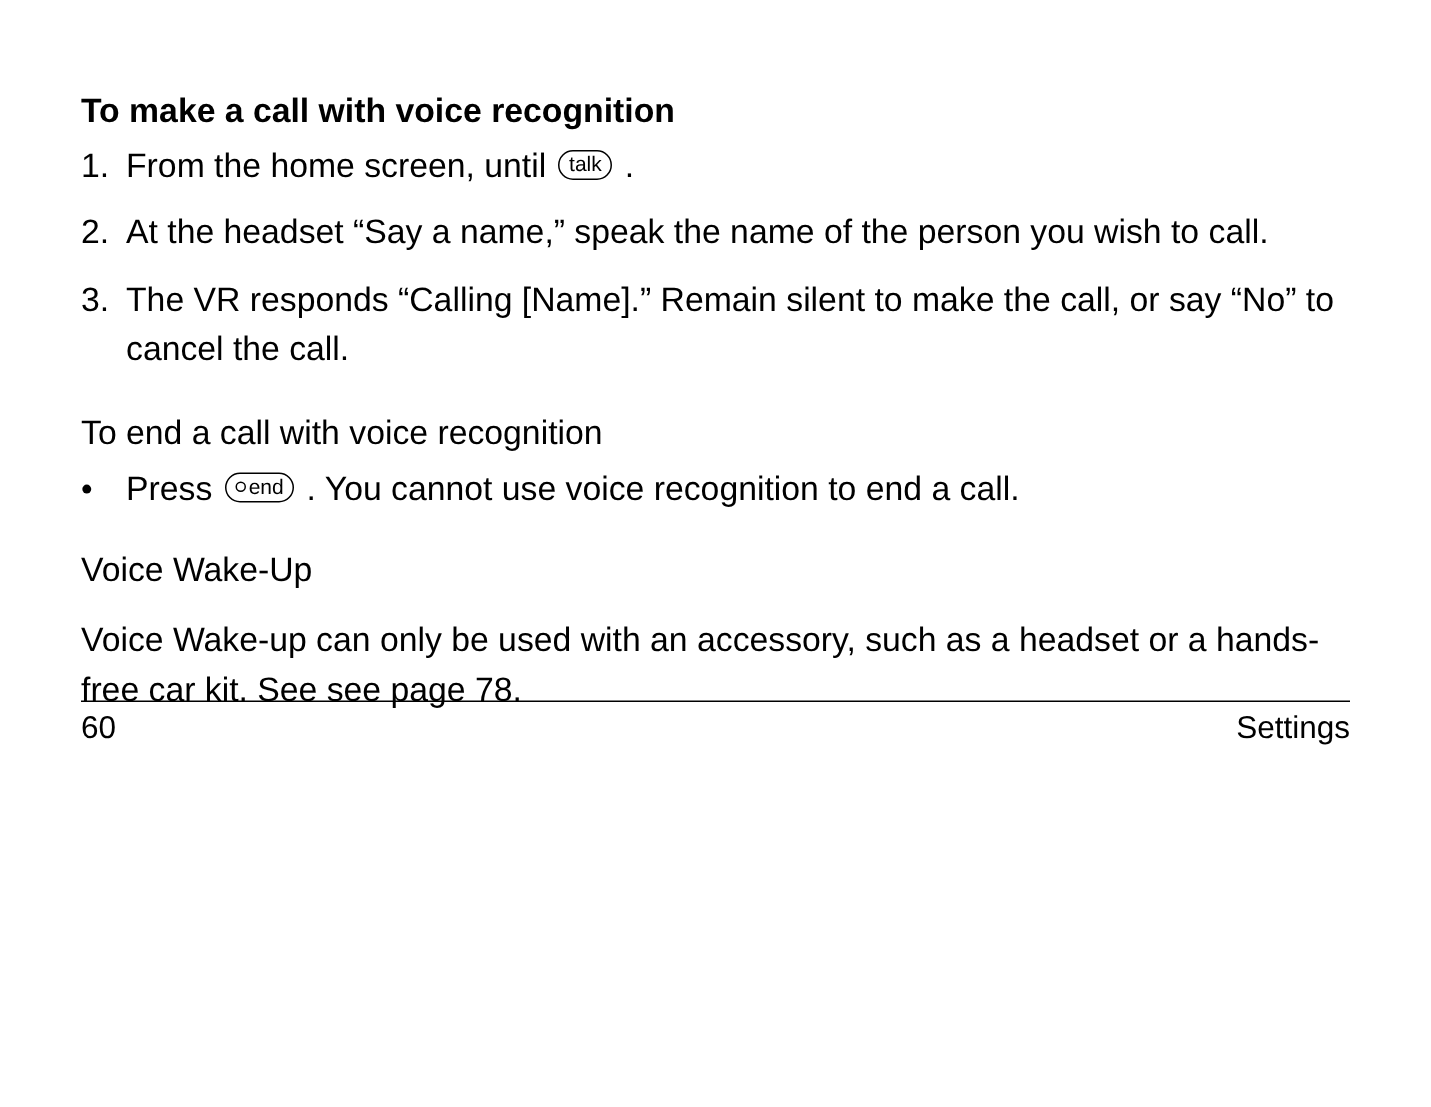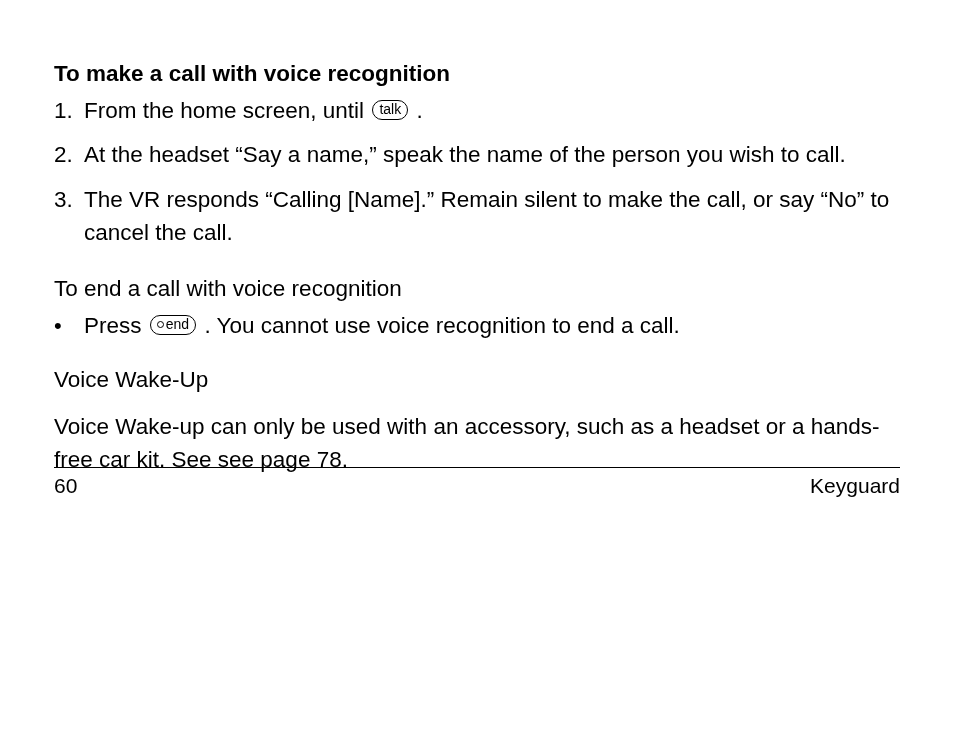--- a/index.html
+++ b/index.html
@@ -159,15 +159,15 @@
     </ul>
 
     <div class="h-sub">Voice Wake-Up</div>
 
     <div class="para">Voice Wake-up can only be used with an accessory, such as a headset or a hands-free car kit. See see page 78.</div>
 
   </div>
 
   <div class="footer">
     <span>60</span>
-    <span>Keyguard</span>
+    <span>Settings</span>
   </div>
 </div>
 
 </body></html>

